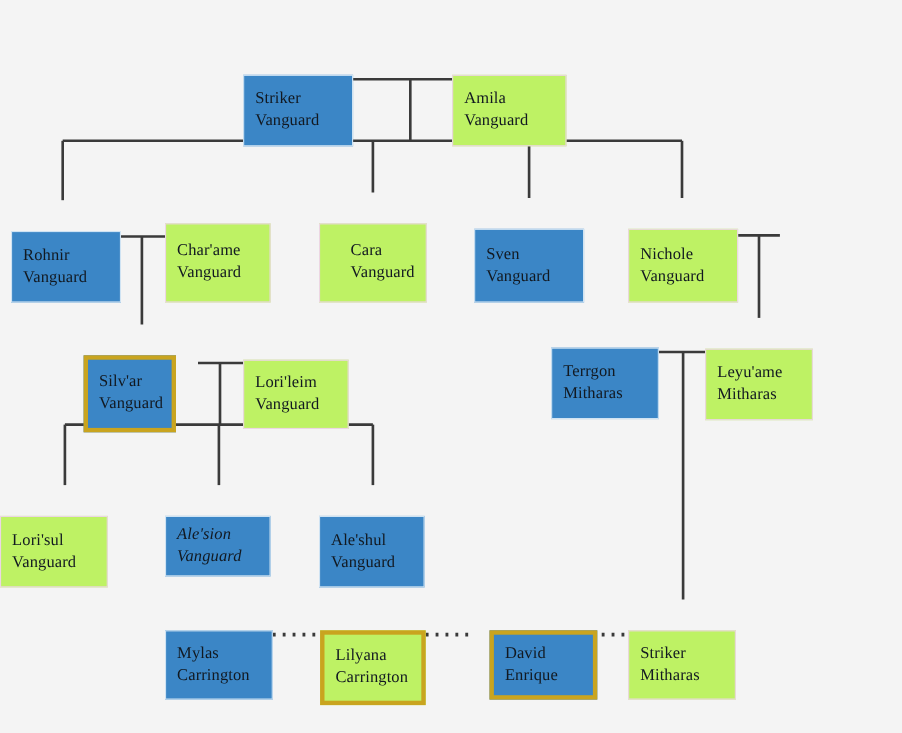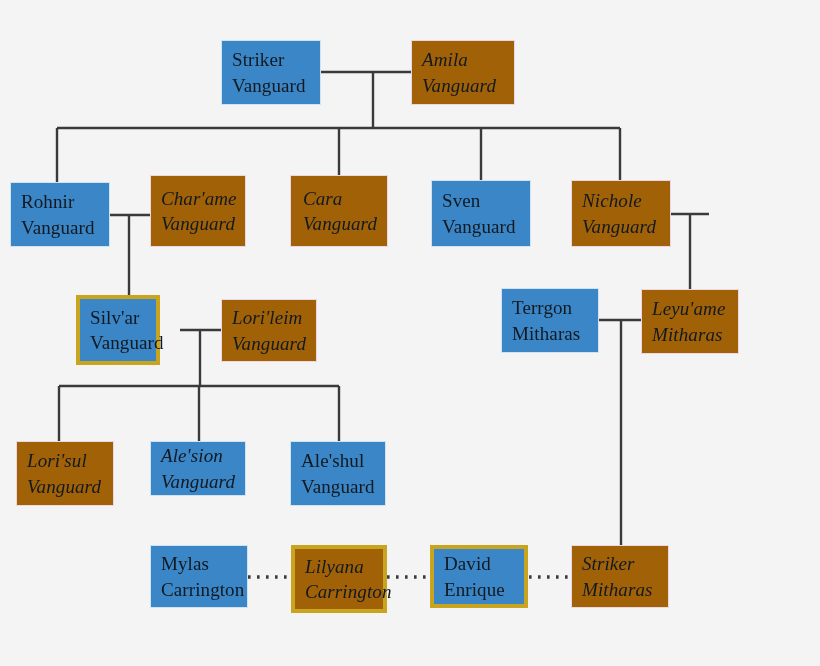--- a/index.html
+++ b/index.html
@@ -29,35 +29,35 @@
     pointer-events: none;
   }
   .node {
     position: absolute;
     box-sizing: border-box;
     display: flex;
     flex-direction: column;
     justify-content: center;
     align-items: flex-start;
     padding: 2px 10px;
-    font-size: 19px;
+    font-size: 15px;
     line-height: 1.32;
     color: #121921;
     letter-spacing: 0.1px;
     white-space: pre-line;
     z-index: 5;
+    margin-top: 28px;
   }
   .node.blue {
     background: #3b86c6;
     border: 1px solid #cfe3f3;
   }
   .node.magenta {
-    background: #a16207;
+    background: #bef264;
     border: 1px solid #ecd6e3;
-    font-style: italic;
   }
   .node.hl {
     border: 4px solid #c9a41f;
   }
   .node .nm {
     display: block;
   }
 </style>
 </head>
 <body>
@@ -141,42 +141,42 @@
   </div>
   <div class="node blue" style="left:501px;top:288px;width:98px;height:65px;">
     <span class="nm">Terrgon
 Mitharas</span>
   </div>
   <div class="node magenta" style="left:641px;top:289px;width:98px;height:65px;">
     <span class="nm">Leyu'ame
 Mitharas</span>
   </div>
 
-  <div class="node magenta" style="left:16px;top:441px;width:98px;height:65px;">
+  <div class="node magenta" style="left:0;top:441px;width:98px;height:65px;">
     <span class="nm">Lori'sul
 Vanguard</span>
   </div>
   <div class="node blue" style="left:150px;top:441px;width:96px;height:55px;font-style:italic;">
     <span class="nm">Ale'sion
 Vanguard</span>
   </div>
   <div class="node blue" style="left:290px;top:441px;width:96px;height:65px;">
     <span class="nm">Ale'shul
 Vanguard</span>
   </div>
 
   <div class="node blue" style="left:150px;top:545px;width:98px;height:63px;">
     <span class="nm">Mylas
 Carrington</span>
   </div>
   <div class="node magenta hl" style="left:291px;top:545px;width:96px;height:68px;">
     <span class="nm">Lilyana
 Carrington</span>
   </div>
-  <div class="node blue hl" style="left:430px;top:545px;width:98px;height:63px;">
+  <div class="node blue hl" style="left:445px;top:545px;width:98px;height:63px;">
     <span class="nm">David
 Enrique</span>
   </div>
   <div class="node magenta" style="left:571px;top:545px;width:98px;height:63px;">
     <span class="nm">Striker
 Mitharas</span>
   </div>
 
 </div>
 

